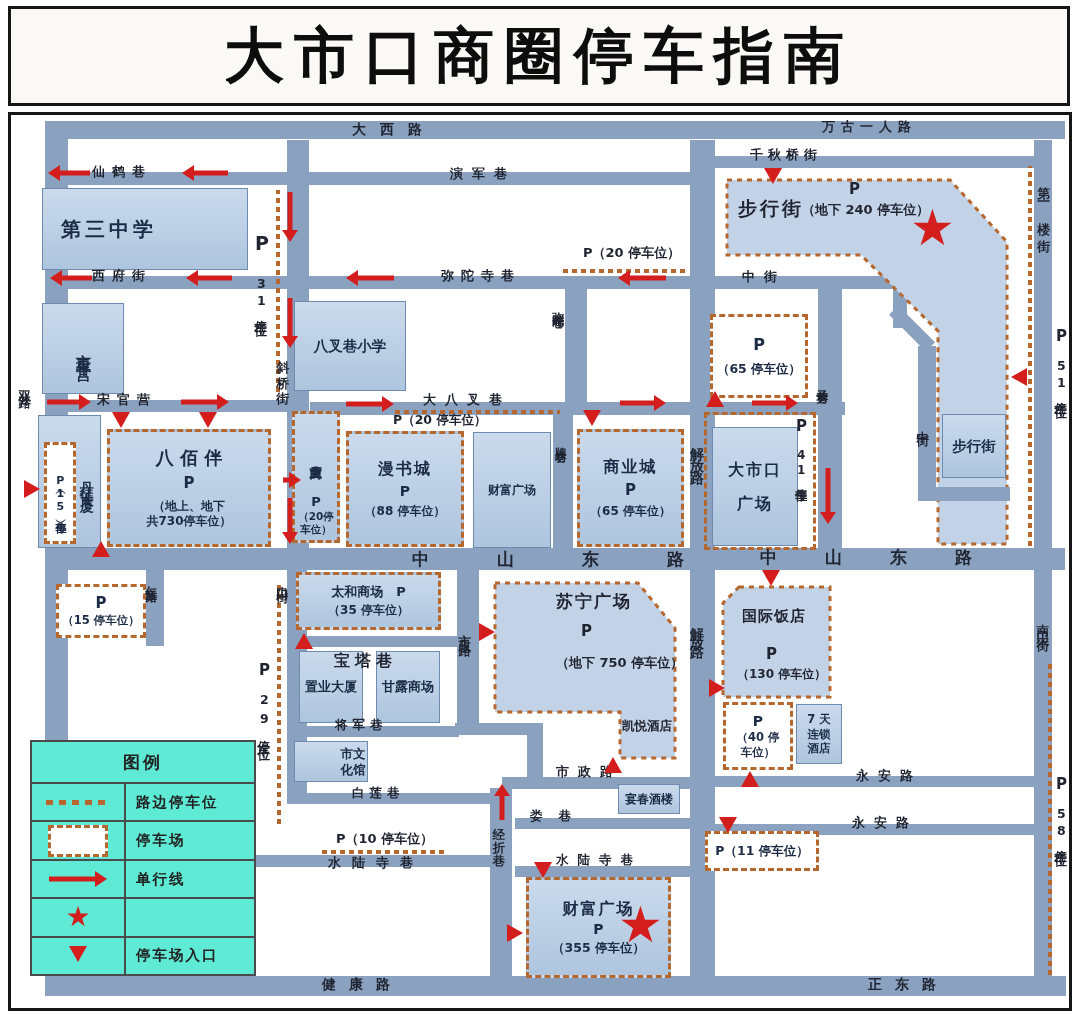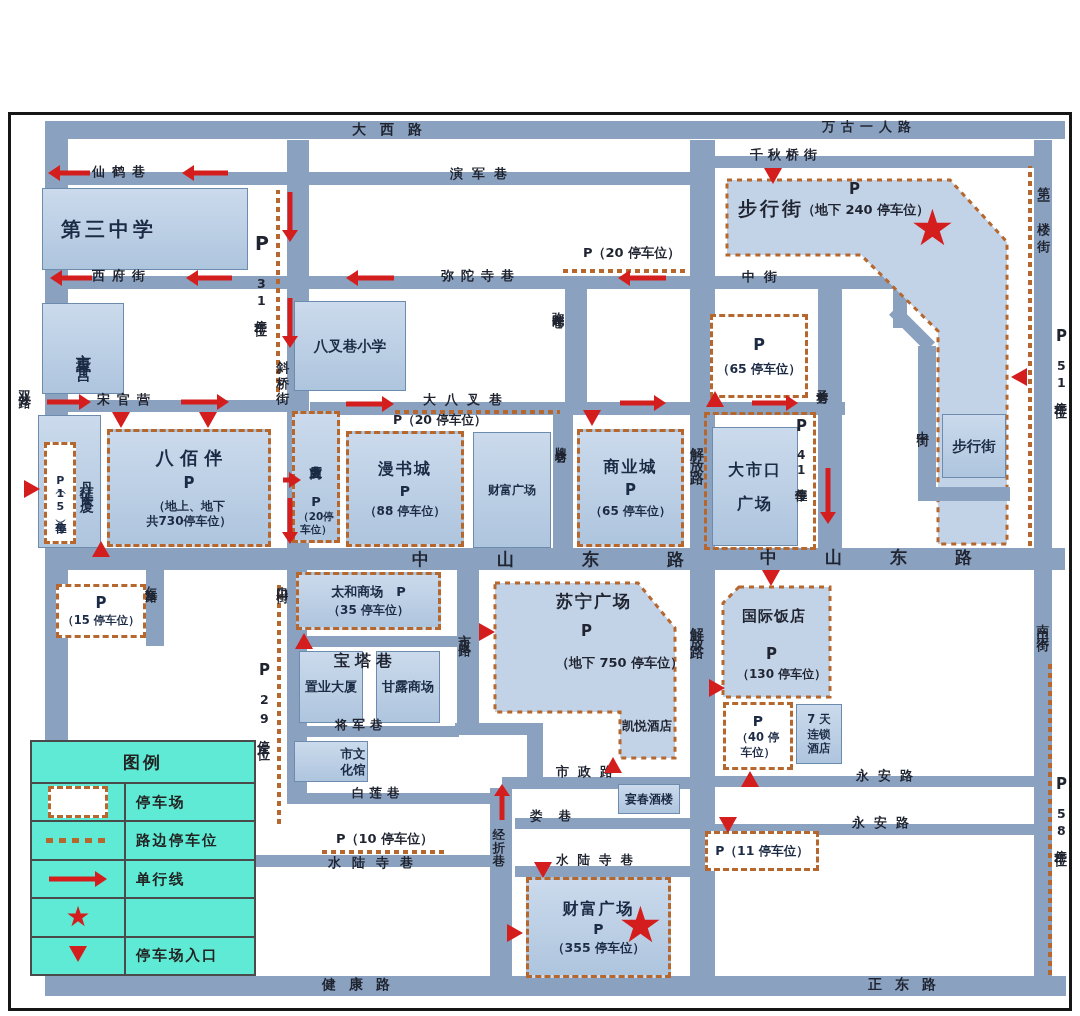--- a/index.html
+++ b/index.html
@@ -40,35 +40,38 @@
   .lg-sym{width:92px;border-right:2px solid #4a4a4a;display:flex;align-items:center;justify-content:center;}
   .lg-label{flex:1;display:flex;align-items:center;padding-left:10px;font-size:14.5px;letter-spacing:2px;}
   .sym-dash{width:64px;height:5px;background:repeating-linear-gradient(90deg,var(--dot) 0 7px,transparent 7px 13px);}
   .sym-box{width:54px;height:26px;border:3px dashed var(--dot);background:#fff;}
   .sym-star{color:var(--red);font-size:28px;line-height:1;}
 </style>
 </head>
 <body>
 
 <div id="stage">
+  <div class="titlebox">
+    <h1>大市口商圈停车指南</h1>
+  </div>
   <div class="mapbox"></div>
 
   <div class="legend">
     <div class="lg-head">图例</div>
     <div class="lg-row">
       <div class="lg-sym">
+          <div class="sym-dash"></div>
+        </div>
+      <div class="lg-label">路边停车位</div>
+    </div>
+    <div class="lg-row">
+      <div class="lg-sym">
           <div class="sym-box"></div>
         </div>
       <div class="lg-label">停车场</div>
-    </div>
-    <div class="lg-row">
-      <div class="lg-sym">
-          <div class="sym-dash"></div>
-        </div>
-      <div class="lg-label">路边停车位</div>
     </div>
     <div class="lg-row">
       <div class="lg-sym">
         <svg width="58" height="16">
           <rect x="0" y="5.5" width="47" height="5" fill="#D41E1E"></rect>
             <polygon points="46,0 58,8 46,16" fill="#D41E1E"></polygon>
         </svg>
       </div>
       <div class="lg-label">单行线</div>
     </div>

